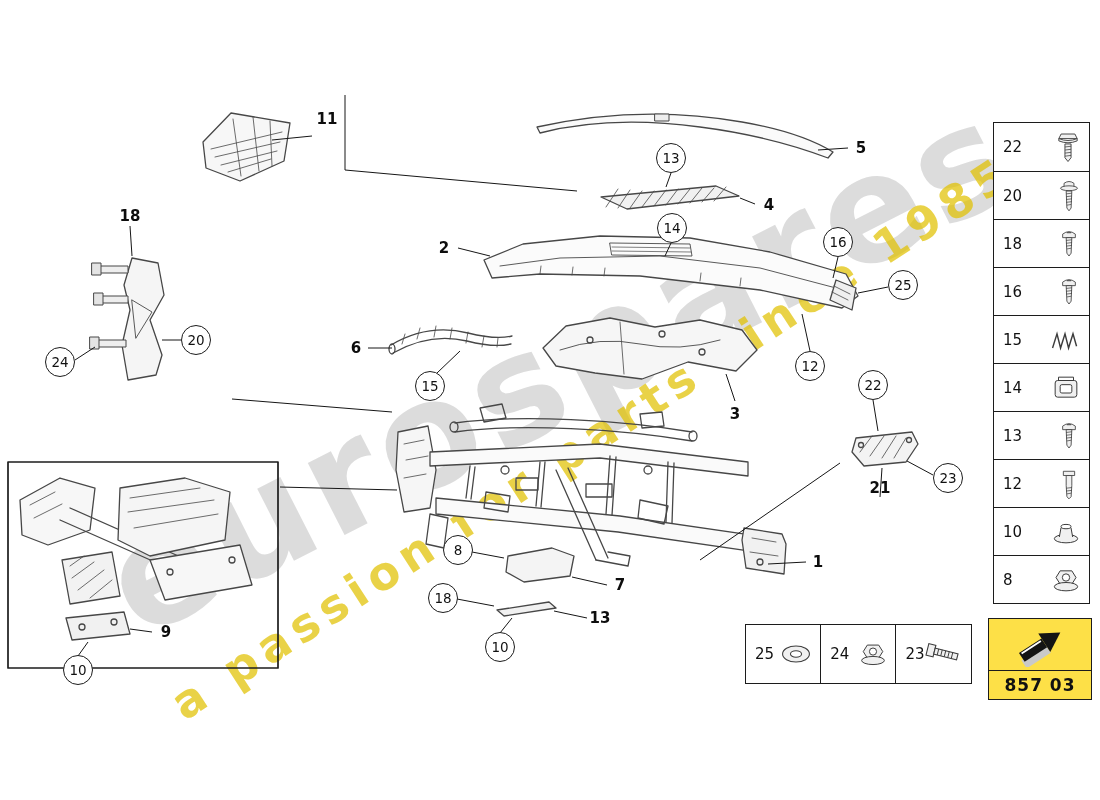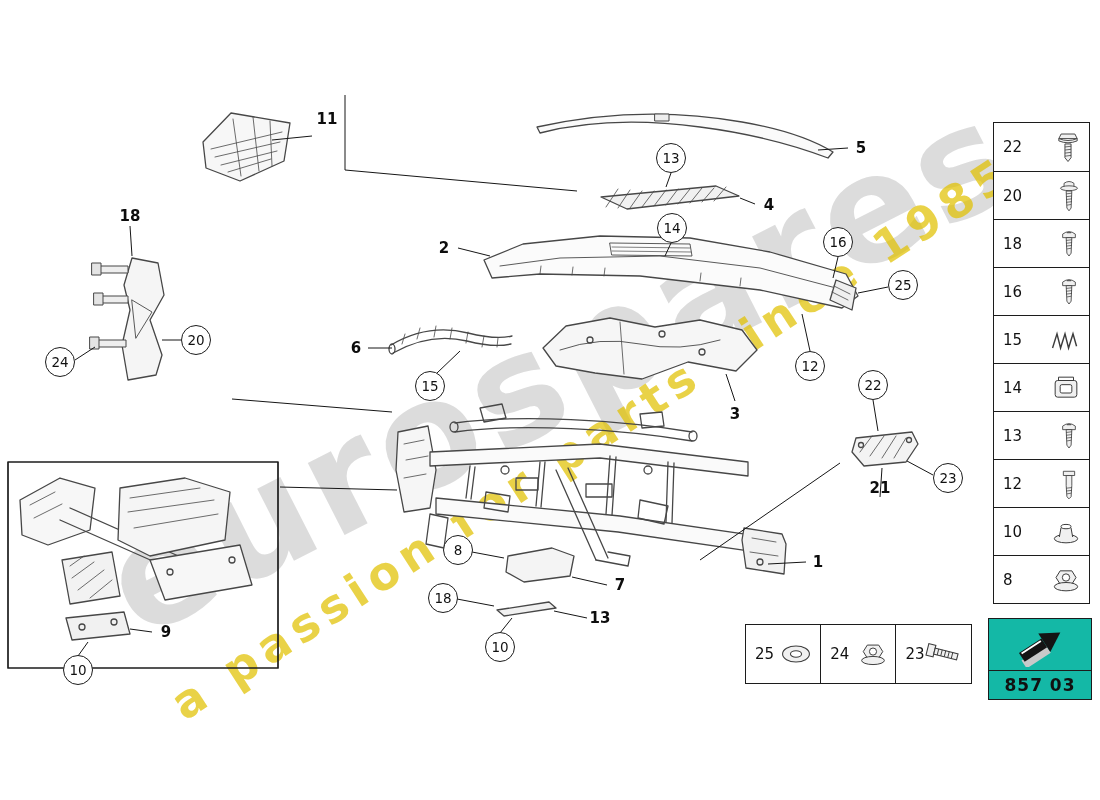--- a/index.html
+++ b/index.html
@@ -49,21 +49,21 @@
   .bt-strip{ position:absolute; left:745px; top:624px; display:flex; z-index:4; }
   .bt-box{
     width:77px; height:60px; border:1.8px solid #1c1c1c; margin-left:-1.8px;
     background:#fff; display:flex; align-items:center; justify-content:space-between;
     padding:0 8px 0 9px;
   }
   .bt-box:first-child{ margin-left:0; }
   
   .code-box{
     position:absolute; left:988px; top:618px; width:104px; height:82px;
-    border:1.8px solid #1c1c1c; background:#14b8a6; z-index:4;
+    border:1.8px solid #1c1c1c; background:#fde047; z-index:4;
     display:flex; flex-direction:column;
   }
   .code-arrow{ flex:1; display:flex; align-items:center; justify-content:center; border-bottom:1.8px solid #1c1c1c; }
   .code-text{ height:28px; display:flex; align-items:center; justify-content:center;
     font-size:17px; font-weight:700; letter-spacing:1px; }
 </style>
 </head>
 <body>
 
 <div class="wm-brand">eurospares</div>

